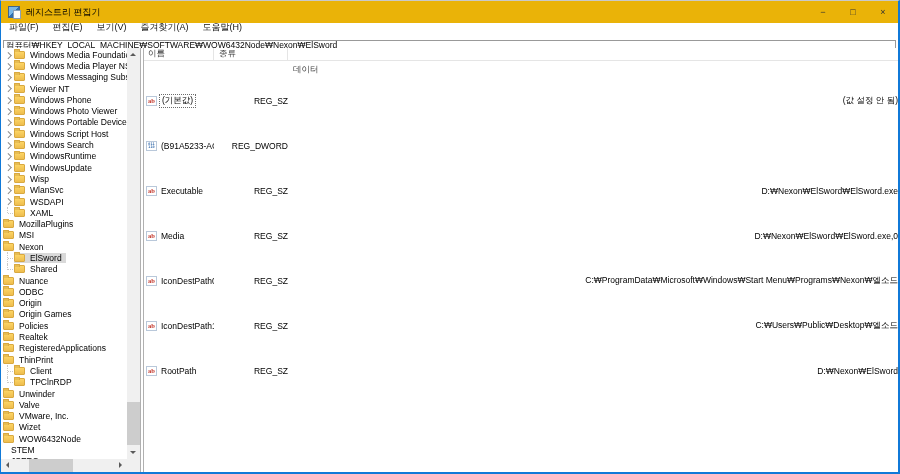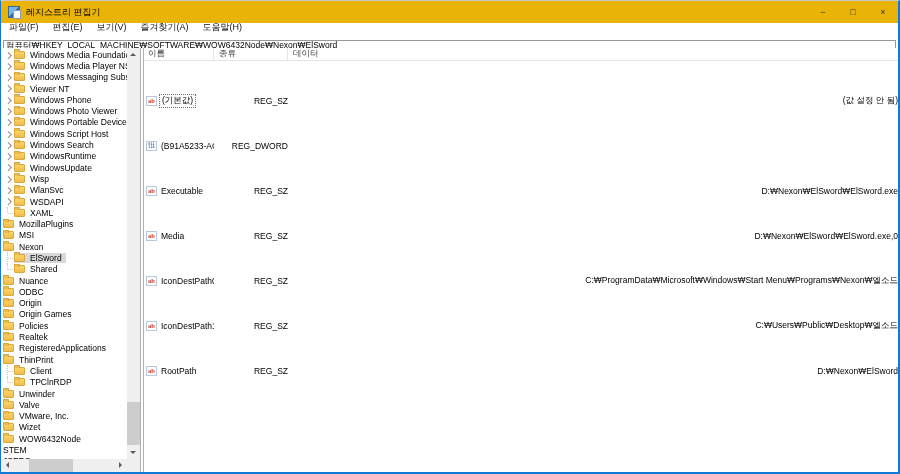--- a/index.html
+++ b/index.html
@@ -34,21 +34,21 @@
   .main { flex:1; display:flex; min-height:0; }
   .treepanel { width:139px; flex:none; position:relative; background:#fff; overflow:hidden; }
   .treeview { position:absolute; left:0; top:0; right:13px; bottom:13px; overflow:hidden; padding-top:1px; }
   .splitter { width:4px; flex:none; background:#fff; border-left:1px solid #b0b0b0; border-right:1px solid #b0b0b0; }
   .listpanel { flex:1; min-width:0; background:#fff; overflow:hidden;text-align:right; }
 
   
   .trow { height:11.3px; display:flex; align-items:center; white-space:nowrap; font-size:8.5px; color:#000; }
   .trow.l1 { padding-left:2px; }
   .trow.l2 { padding-left:2px; }
-  .trow.l0 { padding-left:0; }
+  .trow.l0 { padding-left:8px; }
   .slot { width:11px; height:11.3px; flex:none; position:relative; }
   .chev::before { content:''; position:absolute; left:3px; top:3.5px; width:3.5px; height:3.5px;
     border-top:1px solid #8a8a8a; border-right:1px solid #8a8a8a; transform:rotate(45deg); }
   .conn::before { content:''; position:absolute; left:4px; top:0; width:0; border-left:1px dotted #c9c9c9; }
   .conn.mid::before { height:11.3px; }
   .conn.end::before { height:6px; }
   .conn::after { content:''; position:absolute; left:5px; top:5.5px; width:5px; border-top:1px dotted #c9c9c9; }
   .titem { display:flex; align-items:center; padding:0 2px 0 0; }
   .titem.sel { background:var(--sel,#d9d9d9); }
   .folder { width:11px; height:8px; flex:none; margin:0 3px 0 0; position:relative; border-radius:1px;
@@ -68,21 +68,21 @@
   .arr.up { top:0; left:0; } .arr.up::before { border-bottom-color:#5a5a5a; left:3px; top:2px; }
   .arr.down { bottom:0; left:0; } .arr.down::before { border-top-color:#5a5a5a; left:3px; top:5px; }
   .arr.left { left:0; top:0; } .arr.left::before { border-right-color:#5a5a5a; top:3px; left:2px; }
   .arr.right { right:0; top:0; } .arr.right::before { border-left-color:#5a5a5a; top:3px; left:5px; }
 
   
   .hrow { height:13px; display:flex; border-bottom:1px solid #e5e5e5; font-size:8.5px; color:#3c3c3c; }
   .hcell { display:flex; align-items:center; padding-left:5px; border-right:1px solid #e5e5e5; height:100%; }
   .hcell.c0 { width:70px; flex:none; padding-left:4px; }
   .hcell.c1 { width:74px; flex:none; }
-  .hcell.c2 { flex:1; border-right:none; }
+  .hcell.c2 { flex:1; border-right:none;margin-top:16px; }
   .lrows { padding-top:1px; }
   .vrow { height:12px; display:flex; align-items:center; font-size:8.5px; color:#000; white-space:nowrap;margin-top:33px; }
   .vc { overflow:hidden; white-space:nowrap; }
   .vc.c0 { width:70px; flex:none; display:flex; align-items:center; padding-left:2px; }
   .vc.c1 { width:74px; flex:none; padding-left:5px; }
   .vc.c2 { flex:1; padding-left:5px; }
   .vic { width:11px; height:10px; flex:none; margin-right:2px; border:1px solid #b9c8da; background:#fff;
     display:flex; flex-direction:column; align-items:center; justify-content:center; line-height:1; }
   .vic.sz { color:var(--szred,#c4392e); font-size:6.5px; font-weight:bold;
     font-family:"Liberation Serif","DejaVu Serif",serif; }

